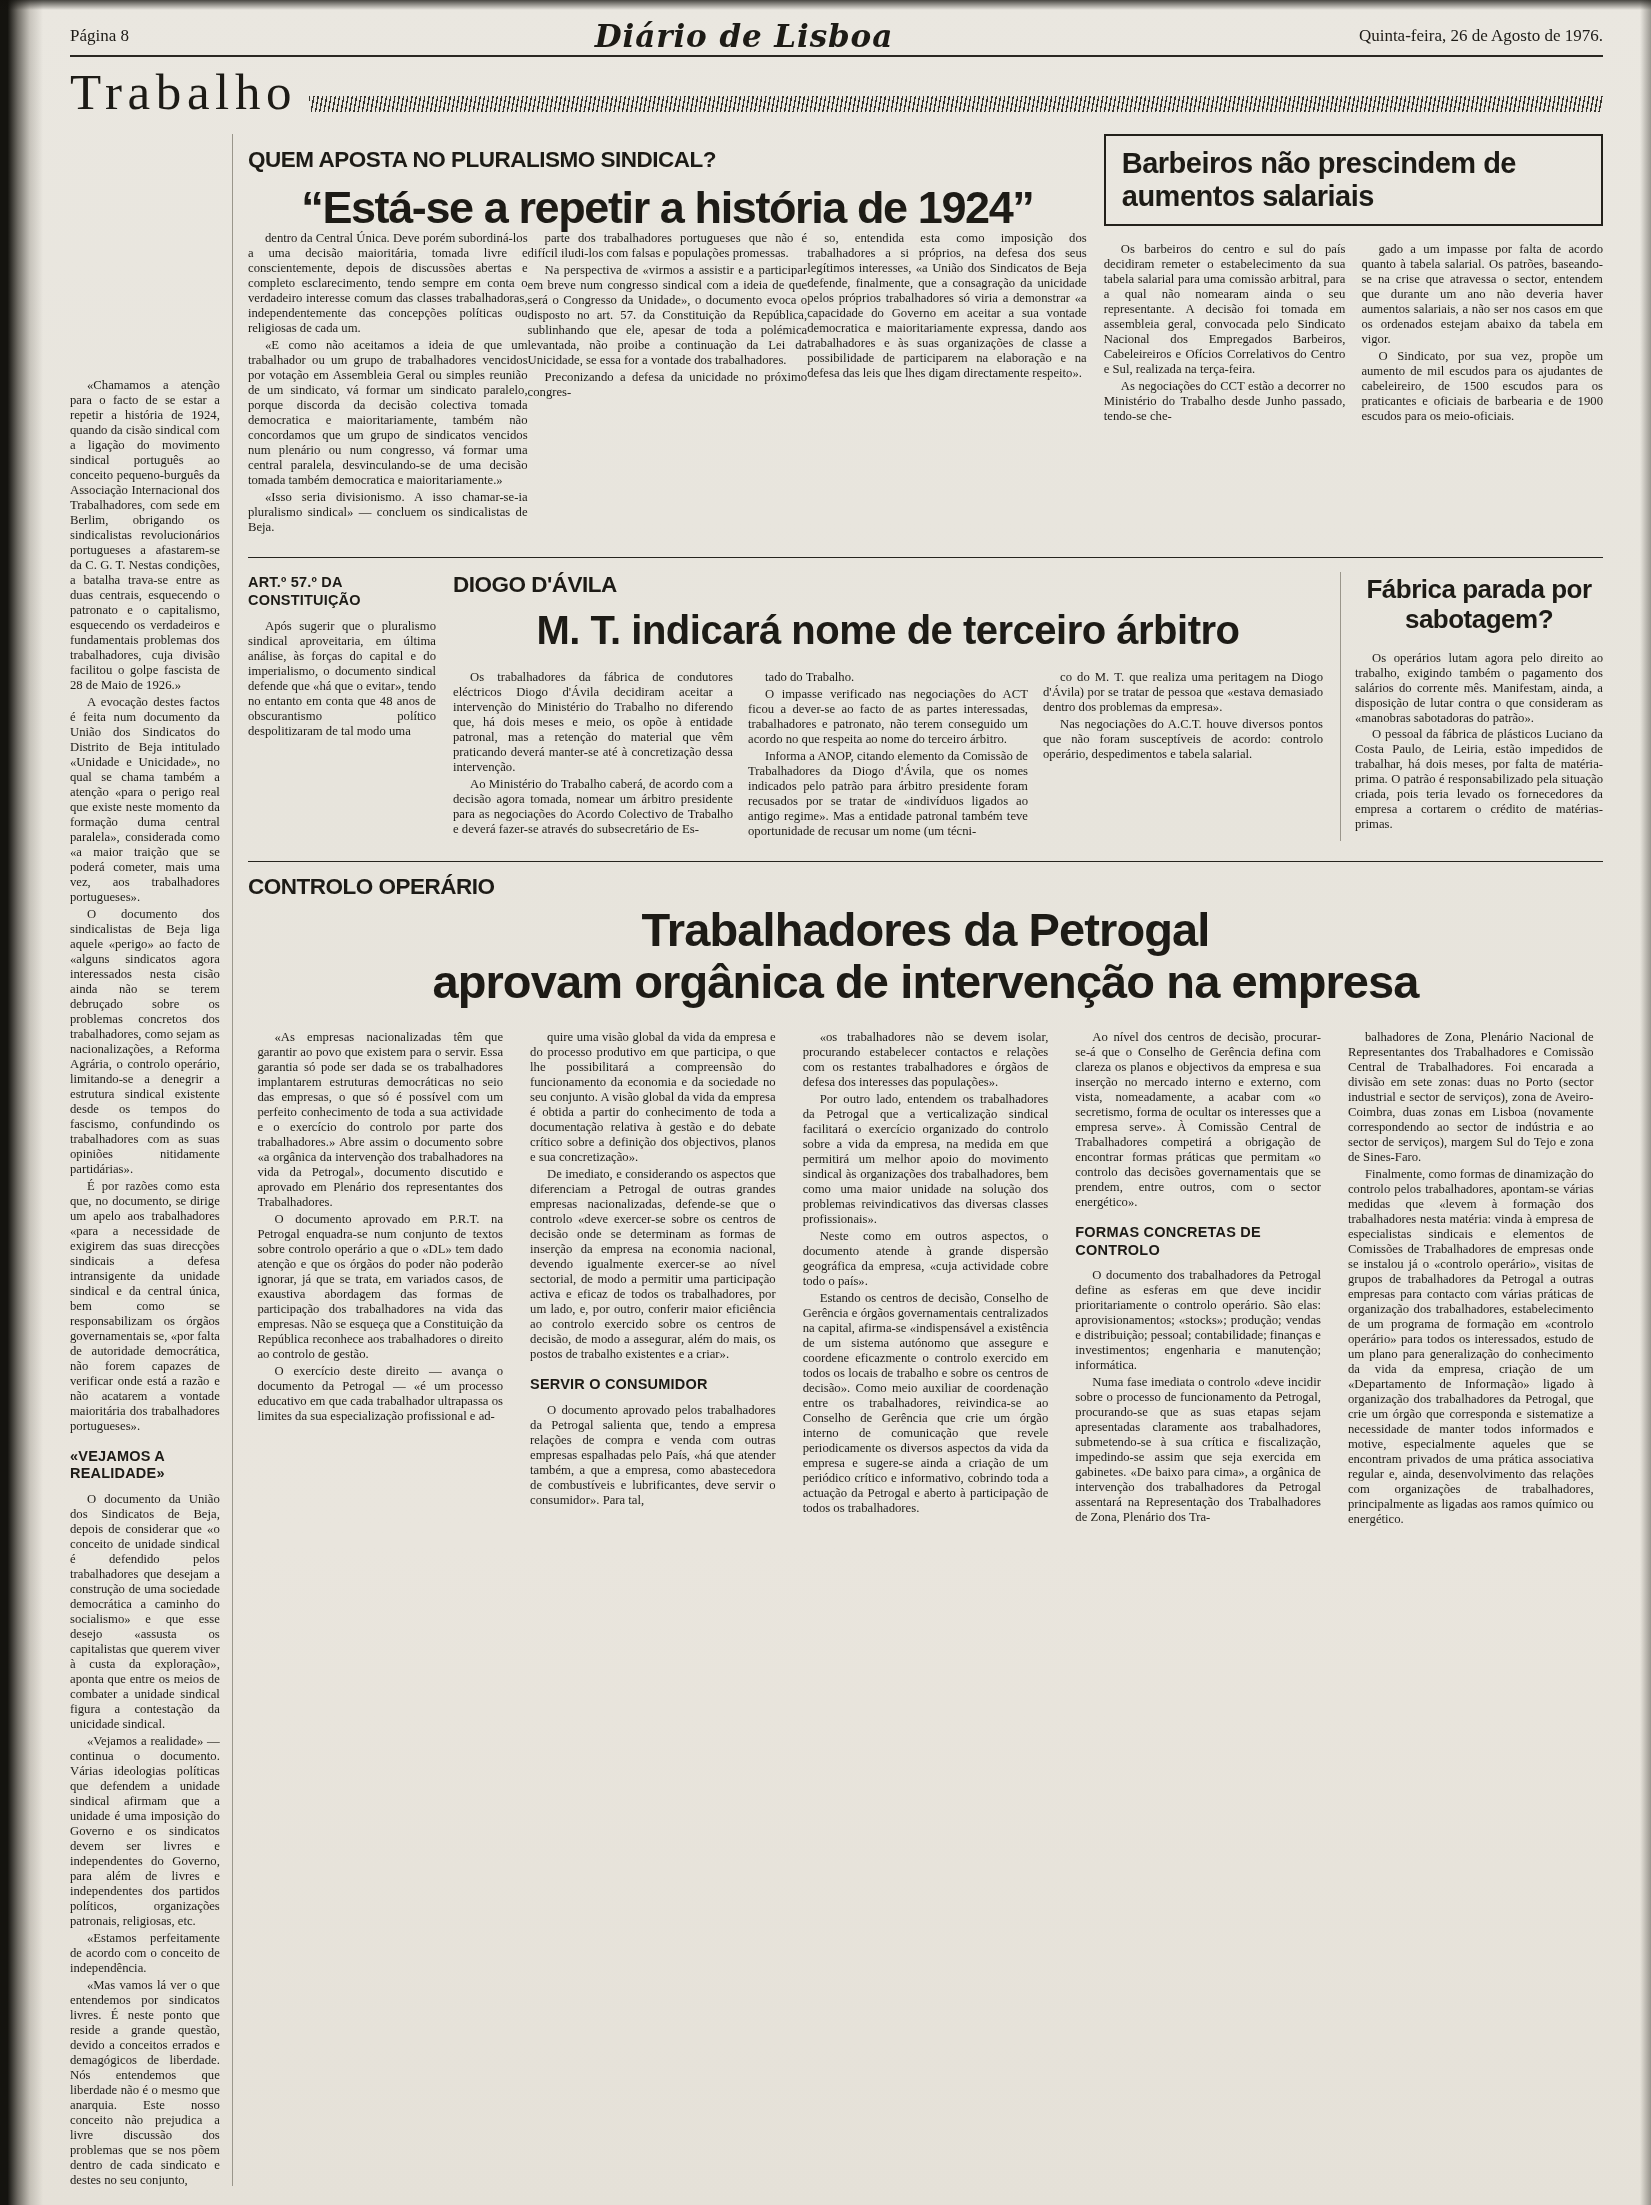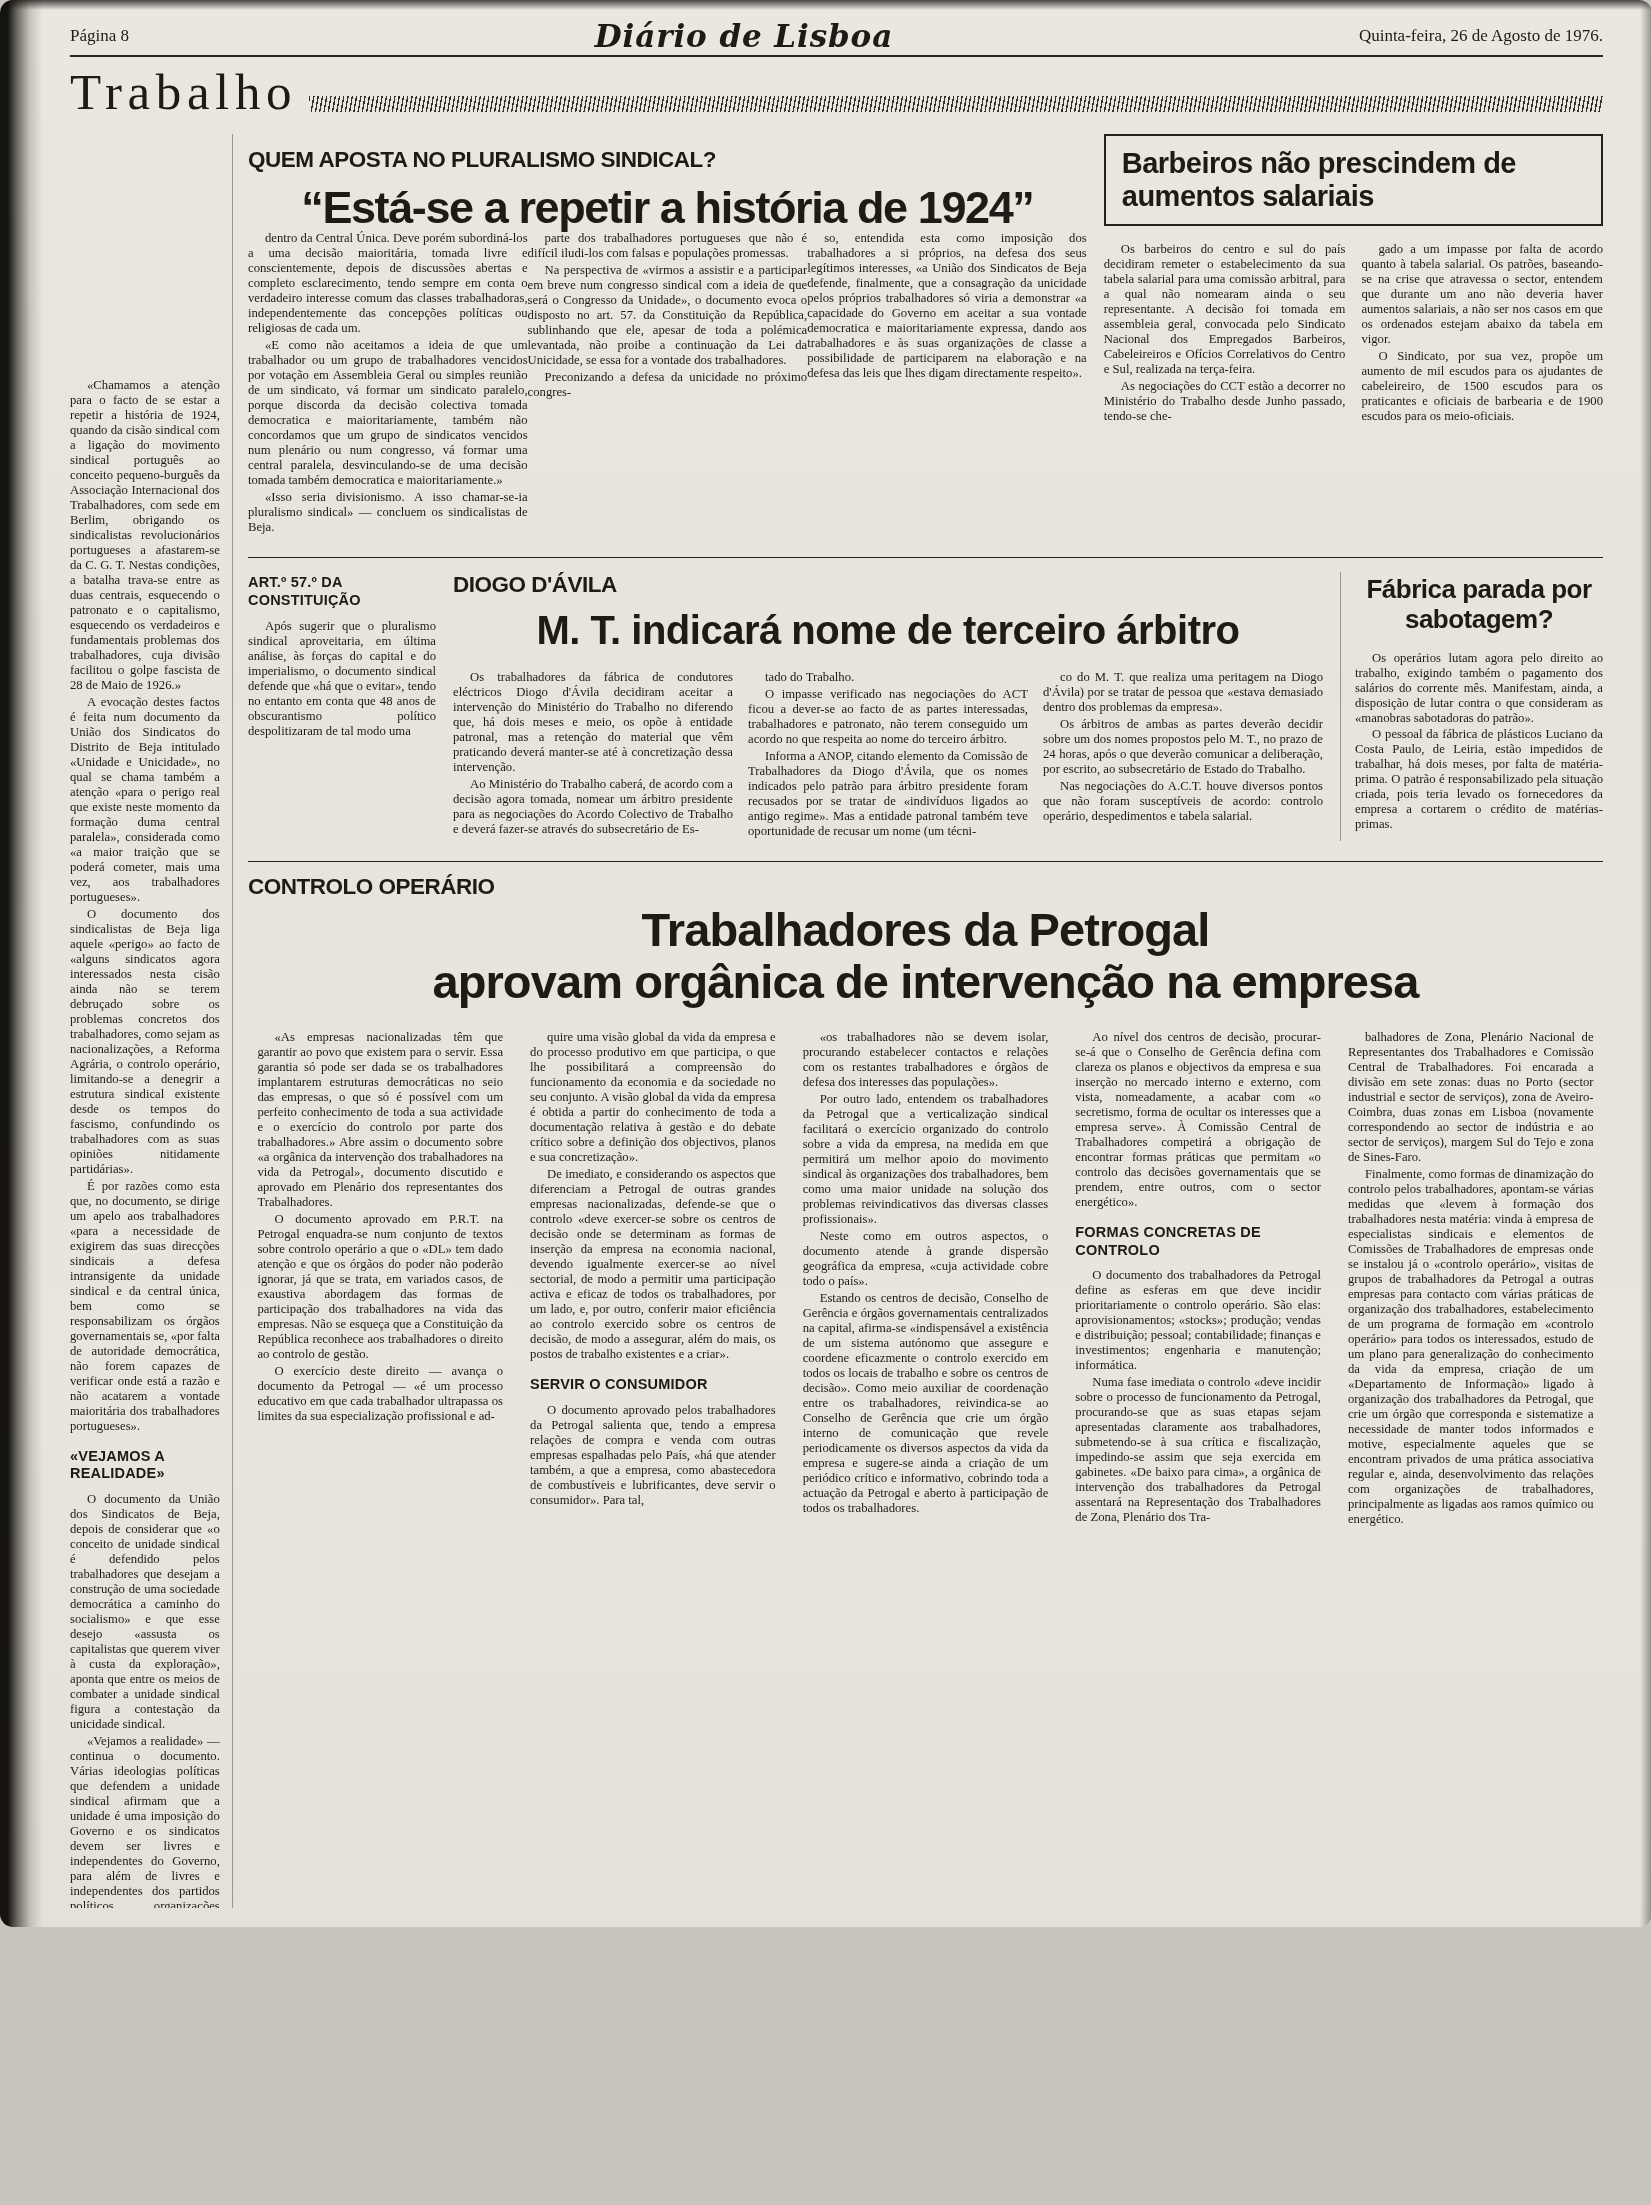--- a/index.html
+++ b/index.html
@@ -4,26 +4,25 @@
 <style>
   * { margin:0; padding:0; box-sizing:border-box; }
   html,body { width:1652px; height:2205px; }
   body{
     background:#c9c5bd;
     font-family:"Liberation Serif",serif;
     color:#1d1b16;
     overflow:hidden;
   }
   .page{
-    position:relative; width:1652px; height:1927px;
+    position:relative; width:1652px; height:2205px;
     background:linear-gradient(180deg,#eae7e0 0%, #e7e4dc 35%, #e9e5dd 70%, #e5e1d8 100%);
     padding:21.6px 49px 19px 70px;
     display:flex; flex-direction:column;
     overflow:hidden;
-    border-radius:13px;
   }
   .scan-left{position:absolute;left:0;top:0;bottom:0;width:43px;z-index:9;
     background:linear-gradient(90deg,#14130f 0px,#14130f 7.5px,rgba(52,49,42,.65) 18px,rgba(110,105,95,.28) 30px,rgba(110,105,95,0) 43px);}
   .scan-top{position:absolute;top:0;left:0;right:0;height:10.3px;z-index:9;
     background:linear-gradient(180deg,rgba(18,17,13,.75),rgba(18,17,13,0));}
   .scan-right{position:absolute;top:0;right:0;bottom:0;width:12.2px;z-index:9;
     background:linear-gradient(270deg,rgba(40,38,32,.45),rgba(40,38,32,0));}
 
   
   .masthead-row{display:flex;align-items:flex-end;justify-content:space-between;
@@ -186,21 +185,20 @@
                 <p>Os trabalhadores da fábrica de condutores eléctricos Diogo d'Ávila decidiram aceitar a intervenção do Ministério do Trabalho no diferendo que, há dois meses e meio, os opõe à entidade patronal, mas a retenção do material que vêm praticando deverá manter-se até à concretização dessa intervenção.</p>
                 <p>Ao Ministério do Trabalho caberá, de acordo com a decisão agora tomada, nomear um árbitro presidente para as negociações do Acordo Colectivo de Trabalho e deverá fazer-se através do subsecretário de Es-</p>
               </div>
             <div class="bcol coltext">
                 <p>tado do Trabalho.</p>
                 <p>O impasse verificado nas negociações do ACT ficou a dever-se ao facto de as partes interessadas, trabalhadores e patronato, não terem conseguido um acordo no que respeita ao nome do terceiro árbitro.</p>
                 <p>Informa a ANOP, citando elemento da Comissão de Trabalhadores da Diogo d'Ávila, que os nomes indicados pelo patrão para árbitro presidente foram recusados por se tratar de «indivíduos ligados ao antigo regime». Mas a entidade patronal também teve oportunidade de recusar um nome (um técni-</p>
               </div>
             <div class="bcol coltext">
                 <p>co do M. T. que realiza uma peritagem na Diogo d'Ávila) por se tratar de pessoa que «estava demasiado dentro dos problemas da empresa».</p>
-                <p>Os árbitros de ambas as partes deverão decidir sobre um dos nomes propostos pelo M. T., no prazo de 24 horas, após o que deverão comunicar a deliberação, por escrito, ao subsecretário de Estado do Trabalho.</p>
                 <p>Nas negociações do A.C.T. houve diversos pontos que não foram susceptíveis de acordo: controlo operário, despedimentos e tabela salarial.</p>
               </div>
           </div>
         </article>
 
         <article class="fabrica">
           <h2 class="fabrica-headline">Fábrica parada por sabotagem?</h2>
           <div class="coltext">
               <p>Os operários lutam agora pelo direito ao trabalho, exigindo também o pagamento dos salários do corrente mês. Manifestam, ainda, a disposição de lutar contra o que consideram as «manobras sabotadoras do patrão».</p>
               <p>O pessoal da fábrica de plásticos Luciano da Costa Paulo, de Leiria, estão impedidos de trabalhar, há dois meses, por falta de matéria-prima. O patrão é responsabilizado pela situação criada, pois teria levado os fornecedores da empresa a cortarem o crédito de matérias-primas.</p>

